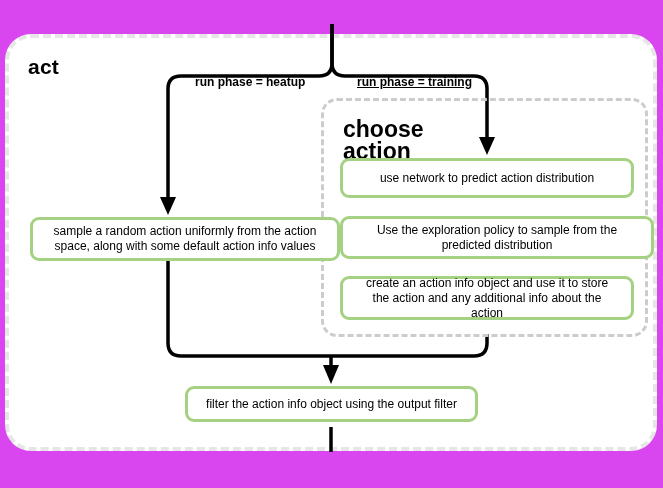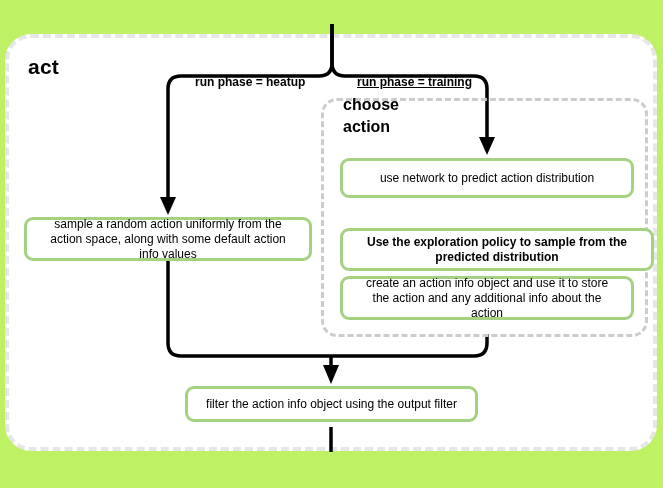--- a/index.html
+++ b/index.html
@@ -1,48 +1,48 @@
 <!DOCTYPE html>
 <html><head>
 <meta charset="utf-8">
 <style>
   html,body{margin:0;padding:0;background:#000;}
   #stage{
-    position:relative;width:663px;height:488px;background:#bef264;overflow:hidden;
+    position:relative;width:663px;height:488px;background:#d946ef;overflow:hidden;
     font-family:"Liberation Sans", sans-serif;color:#000;
   }
   .panel{
     position:absolute;left:5px;top:34px;width:644px;height:409px;
     background:#fff;border:4px dashed #e6e6e6;border-radius:26px;
   }
   .conn{position:absolute;left:0;top:0;width:663px;height:488px;pointer-events:none;}
   .title-act{
     position:absolute;left:28px;top:55px;font-size:21px;font-weight:700;letter-spacing:0.2px;
   }
   .edge-label{
     position:absolute;top:75px;font-size:12px;font-weight:700;white-space:nowrap;
   }
   .edge-label.heatup{left:195px;width:110px;text-align:right;}
   .edge-label.training{left:357px;text-decoration:underline;}
   .subprocess{
     position:absolute;left:321px;top:98px;width:321px;height:233px;
     border:3px dashed #cccccc;border-radius:16px;background:transparent;
   }
   .subprocess-title{
-    position:absolute;left:343px;top:94px;font-size:16px;font-weight:700;
+    position:absolute;left:343px;top:118px;font-size:23px;font-weight:700;
     line-height:22px;white-space:pre-line;
   }
   .node{
     position:absolute;background:#fff;border:3px solid #a5d282;border-radius:9px;
     display:flex;align-items:center;justify-content:center;text-align:center;
     font-size:12px;line-height:15px;padding:2px 14px;box-sizing:border-box;
   }
-  .node-sample{left:24px;top:217px;width:288px;height:44px;}
+  .node-sample{left:30px;top:217px;width:310px;height:44px;}
   .node-network{left:340px;top:158px;width:294px;height:40px;}
-  .node-explore{left:340px;top:228px;width:314px;height:43px;font-weight:bold;}
+  .node-explore{left:340px;top:216px;width:314px;height:43px;}
   .node-create{left:340px;top:276px;width:294px;height:44px;}
   .node-filter{left:185px;top:386px;width:293px;height:36px;}
 </style>
 </head>
 <body>
 
 <div id="stage">
 
   <div class="panel"></div>
 

